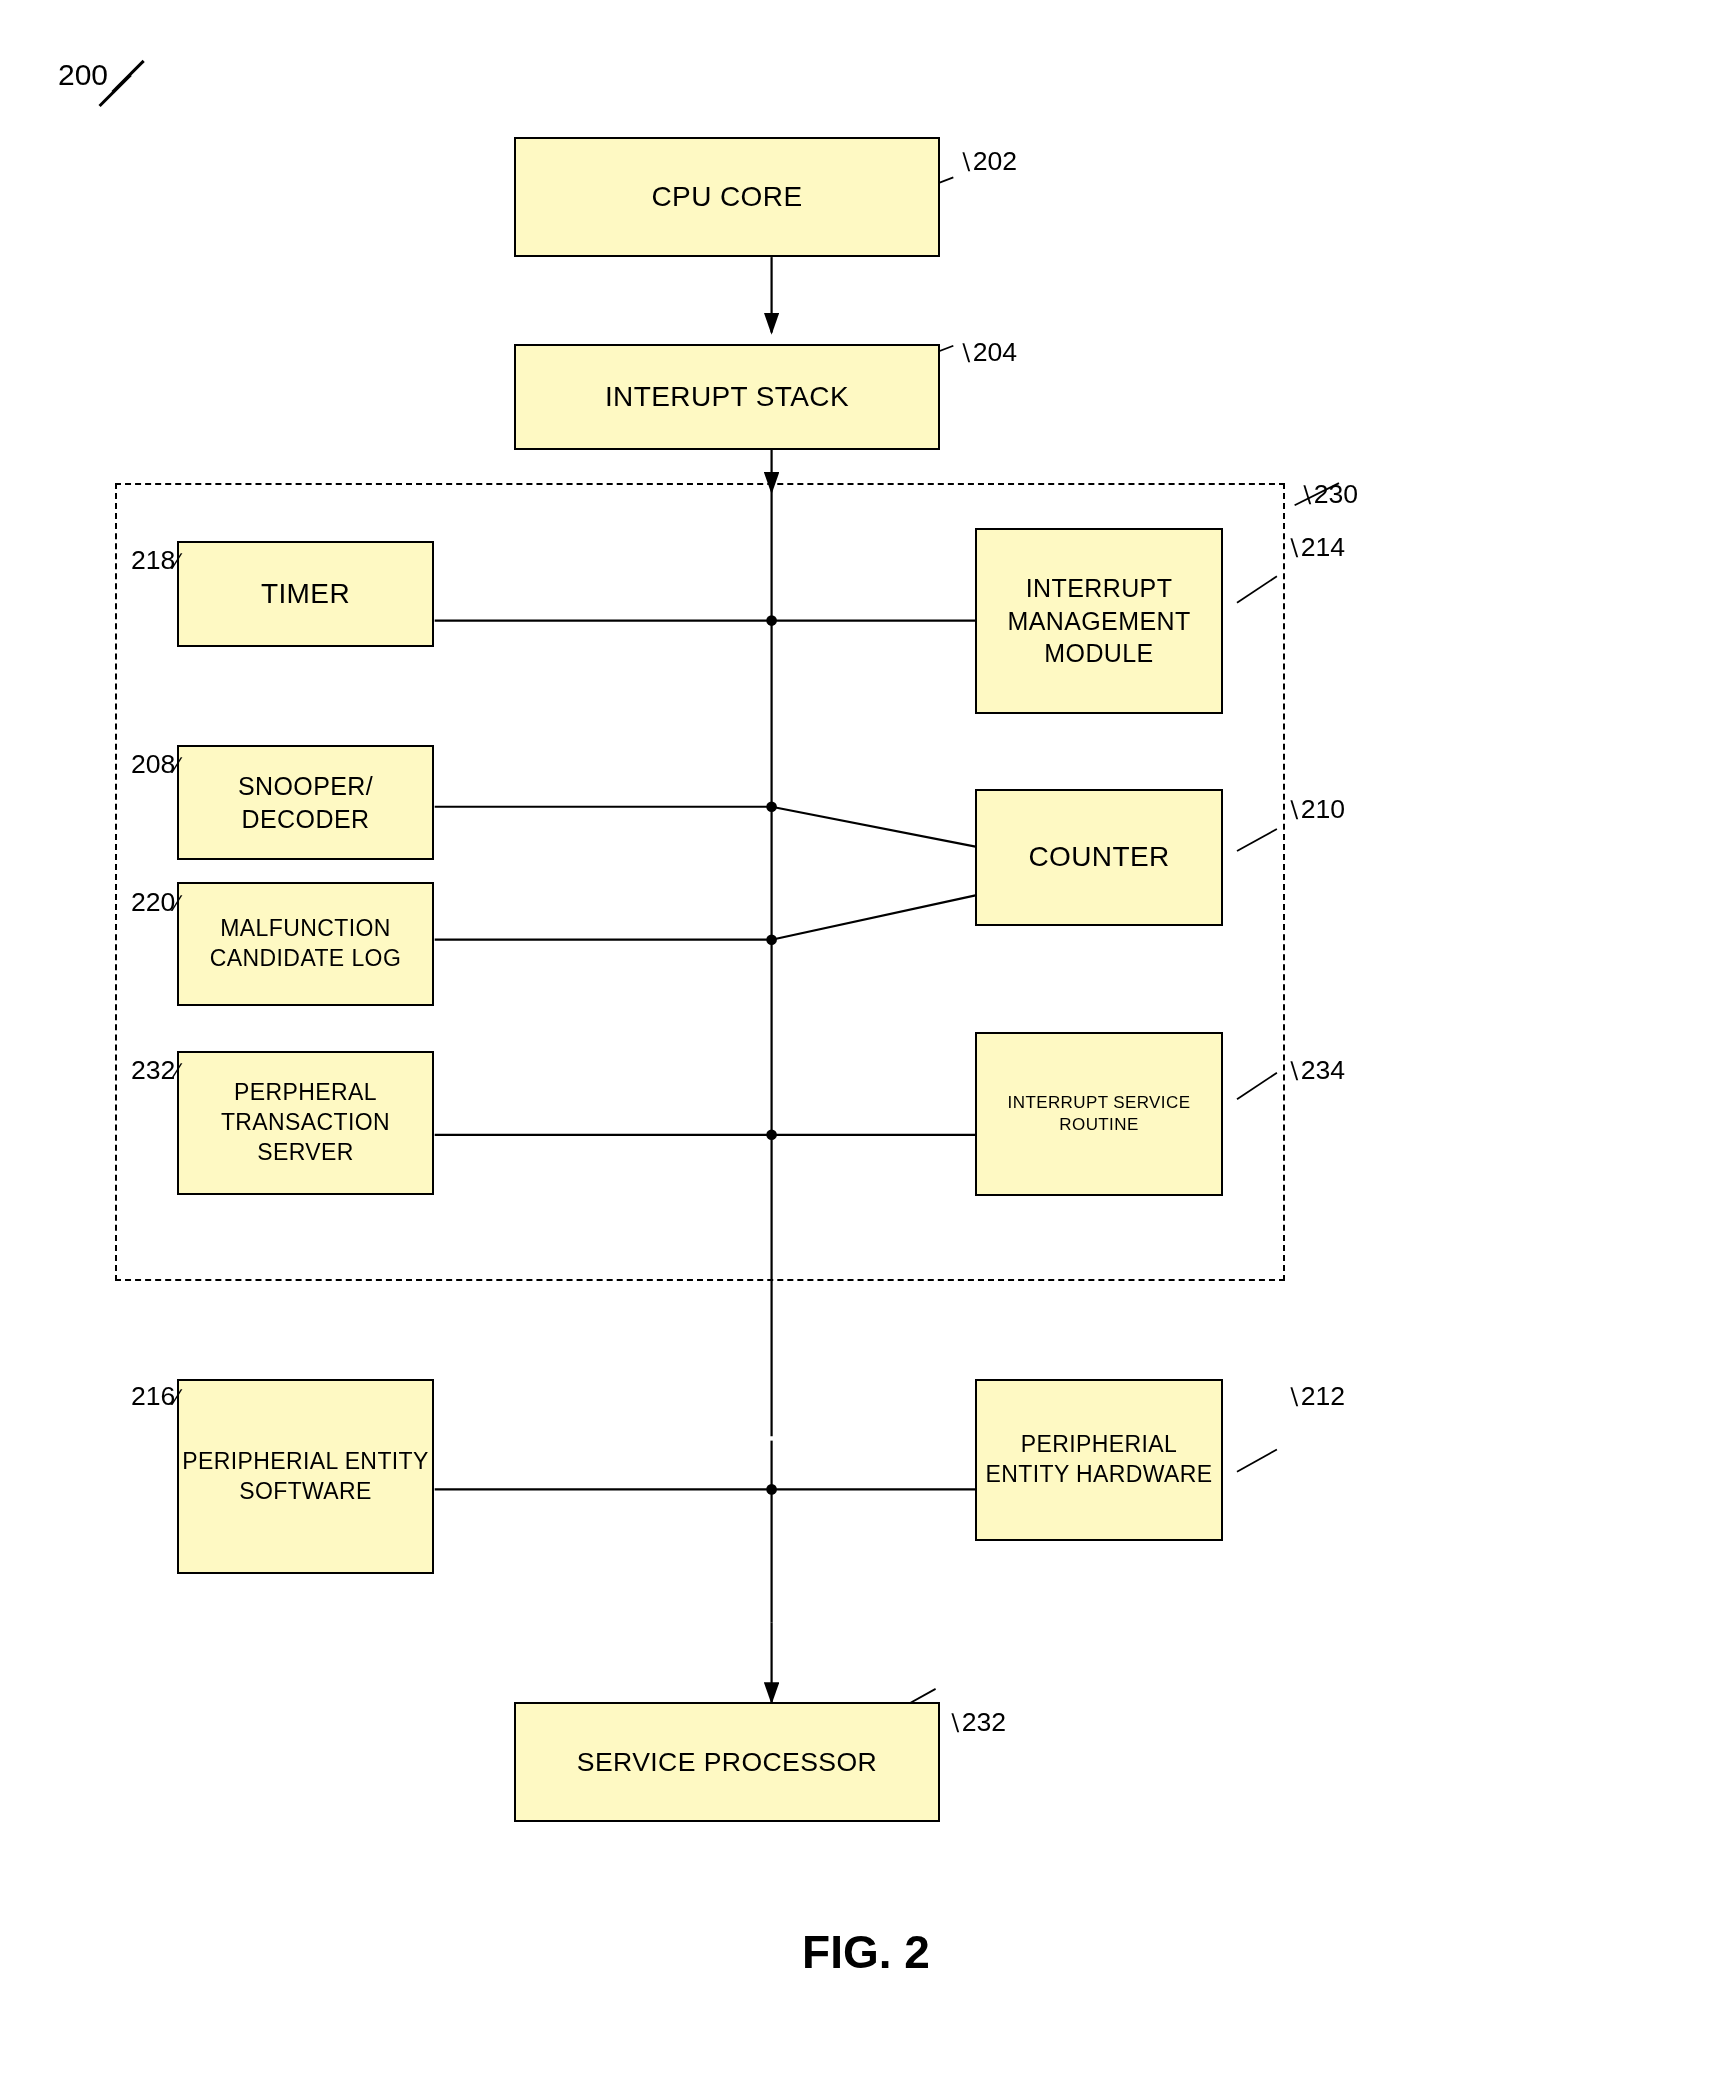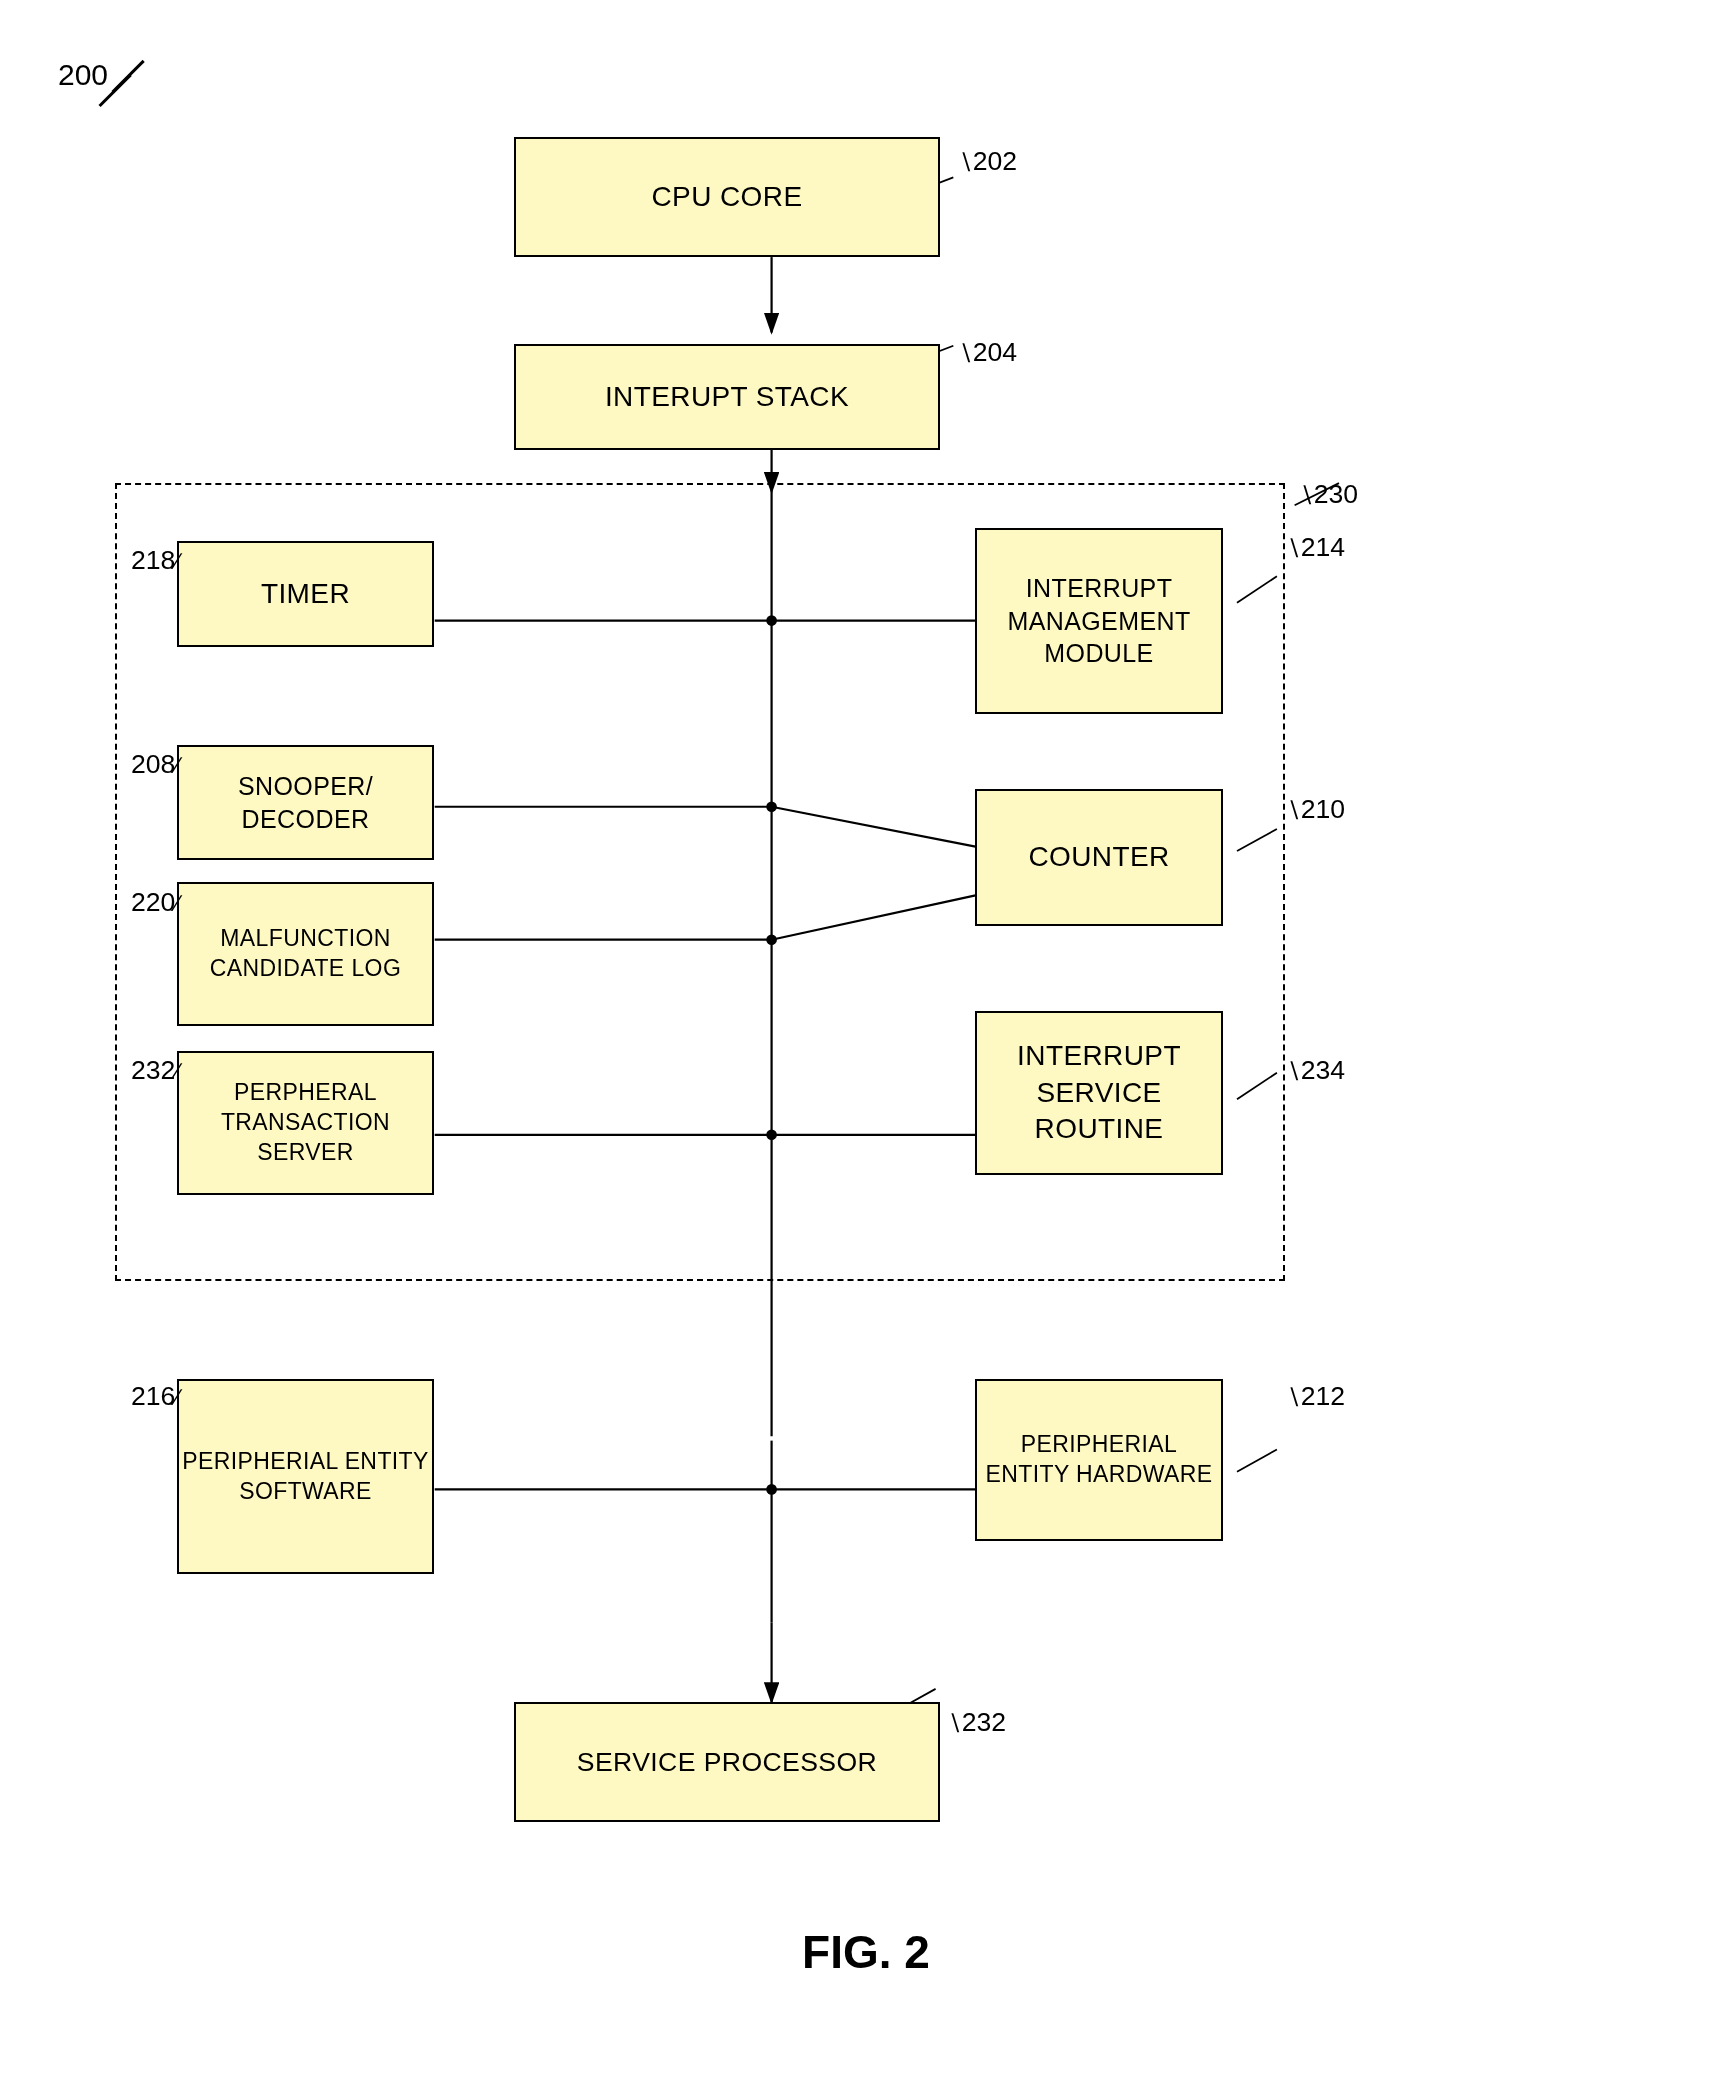--- a/index.html
+++ b/index.html
@@ -181,36 +181,36 @@
   <div class="ref-label" style="top:749px; left:131px; font-size:26.6px;">208<span style="font-size:23px;">∕</span></div>
 
   <div class="box" style="left:975px; top:789px; width:248px; height:137px; font-size:28px;">
     <span>COUNTER</span>
   </div>
 
   <div class="ref-label" style="top:794px; left:1286px; font-size:26.6px;">
     <span style="font-size:23px;">∖</span><span>210</span>
   </div>
 
-  <div class="box" style="left:177px; top:882px; width:257px; height:144px; font-size:23px; line-height:1.3;">
+  <div class="box" style="left:177px; top:882px; width:257px; height:124px; font-size:23px; line-height:1.3;">
     <span>MALFUNCTION
 CANDIDATE LOG</span>
   </div>
 
   <div class="ref-label" style="top:887px; left:131px; font-size:26.6px;">220<span style="font-size:23px;">∕</span></div>
 
   <div class="box" style="left:177px; top:1051px; width:257px; height:144px; font-size:23px; line-height:1.3;">
     <span>PERPHERAL
 TRANSACTION
 SERVER</span>
   </div>
 
   <div class="ref-label" style="top:1055px; left:131px; font-size:26.6px;">232<span style="font-size:23px;">∕</span></div>
 
-  <div class="box" style="left:975px; top:1011px; width:248px; height:164px; font-size:28px; line-height:1.3;">
+  <div class="box" style="left:975px; top:1032px; width:248px; height:164px; font-size:17px; line-height:1.3;">
     <span>INTERRUPT
 SERVICE
 ROUTINE</span>
   </div>
 
   <div class="ref-label" style="top:1055px; left:1286px; font-size:26.6px;">
     <span style="font-size:23px;">∖</span><span>234</span>
   </div>
 
   <div class="box" style="left:177px; top:1379px; width:257px; height:195px; font-size:23px; line-height:1.3;">

